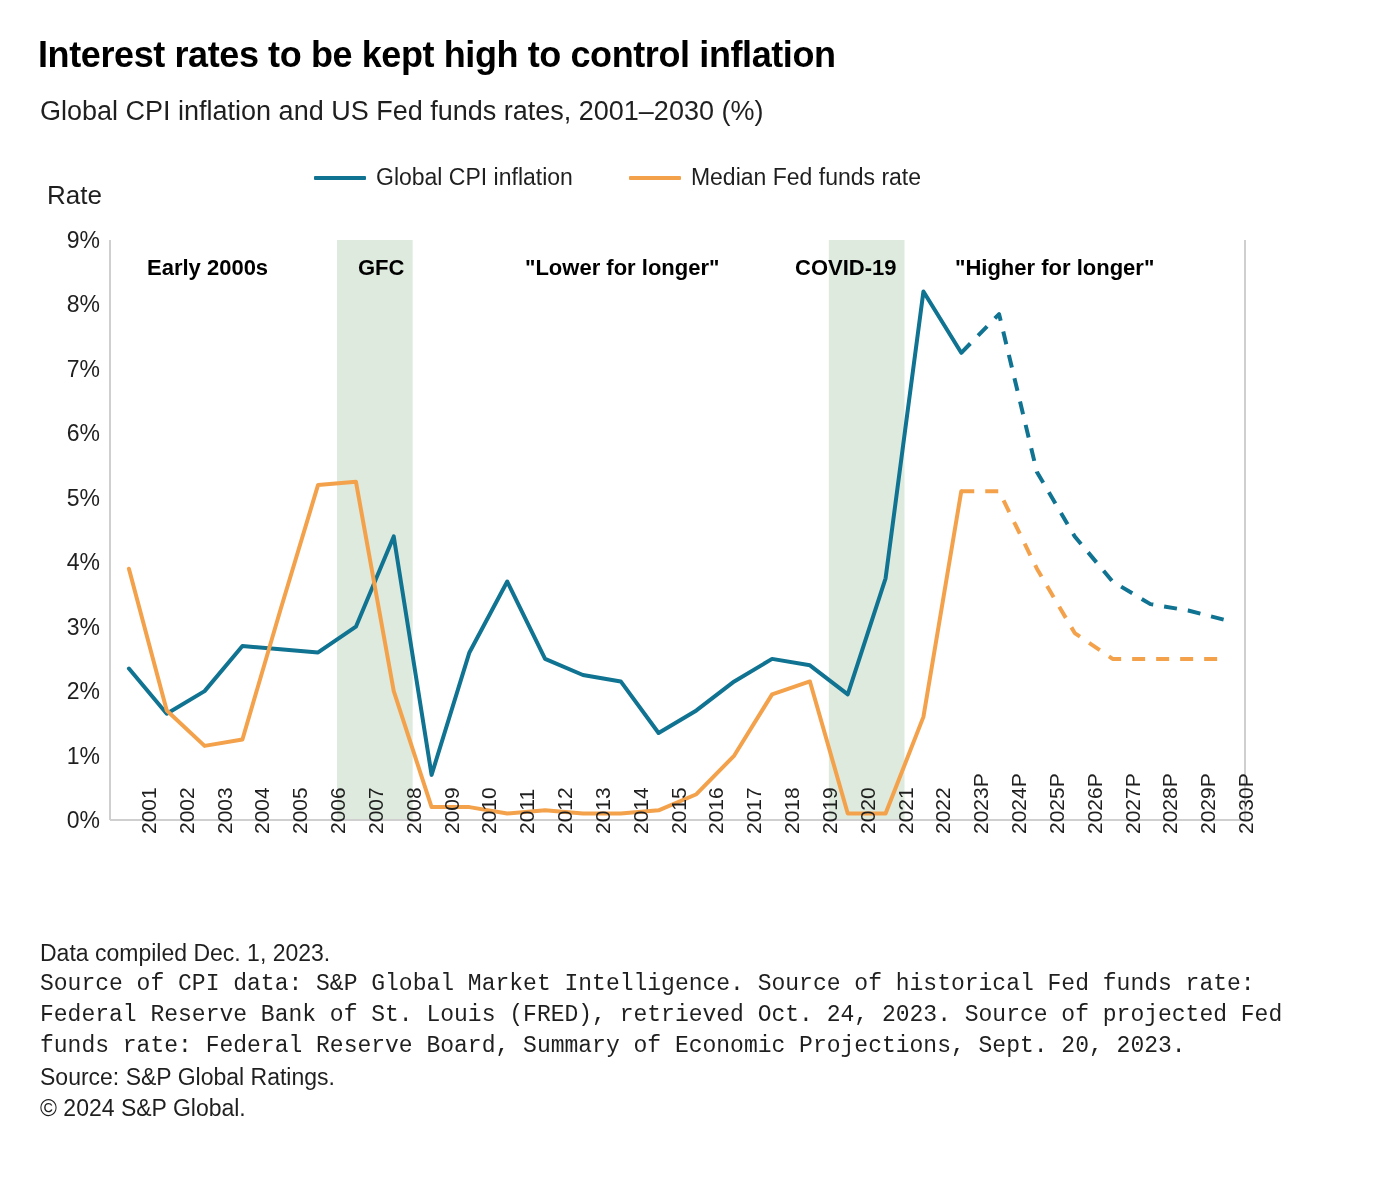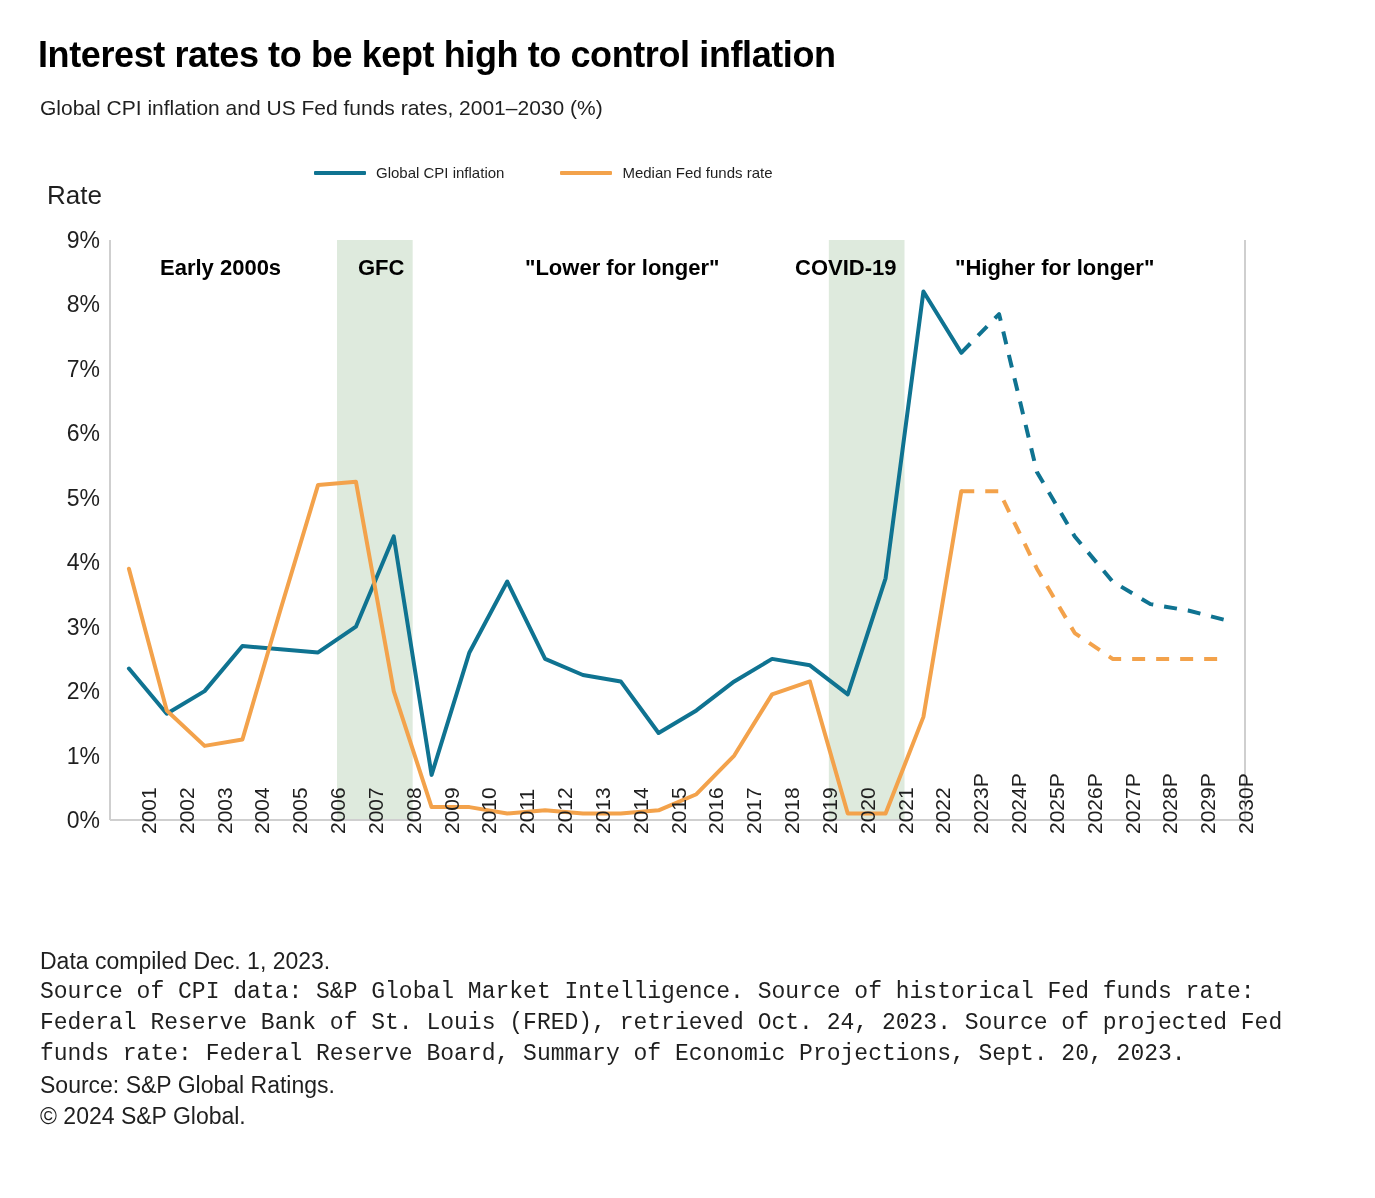--- a/index.html
+++ b/index.html
@@ -29,21 +29,21 @@
     font-size: 36px;
     font-weight: 700;
     letter-spacing: -0.4px;
     color: #000000;
     white-space: nowrap;
   }
   .chart-subtitle {
     position: absolute;
     left: 40px;
     top: 96px;
-    font-size: 21px;
+    font-size: 27px;
     font-weight: 400;
     color: #1f1f1f;
     white-space: nowrap;
   }
   
   .legend {
     position: absolute;
     left: 314px;
     top: 164px;
     display: flex;
@@ -55,21 +55,21 @@
     align-items: center;
     gap: 10px;
   }
   .legend-swatch {
     display: block;
     width: 52px;
     height: 4px;
     border-radius: 1px;
   }
   .legend-label {
-    font-size: 15px;
+    font-size: 23px;
     color: #1f1f1f;
     white-space: nowrap;
   }
   
   .rate-label {
     position: absolute;
     left: 47px;
     top: 180px;
     font-size: 26px;
     color: #1f1f1f;
@@ -106,21 +106,20 @@
     font-weight: 700;
     color: #000000;
     white-space: nowrap;
     top: 255px;
   }
   .footnotes {
     position: absolute;
     left: 40px;
     top: 938px;
     width: 1300px;
-    margin-top: 8px;
   }
   .footnote-line {
     font-size: 23px;
     line-height: 31px;
     color: #1f1f1f;
   }
   .fn-block {
     font-size: 23px;
     line-height: 31px;
     color: #1f1f1f;
@@ -201,21 +200,21 @@
       <div class="x-tick-label" style="left: 969.25px; top: 834px;">2023P</div>
       <div class="x-tick-label" style="left: 1007.08px; top: 834px;">2024P</div>
       <div class="x-tick-label" style="left: 1044.92px; top: 834px;">2025P</div>
       <div class="x-tick-label" style="left: 1082.75px; top: 834px;">2026P</div>
       <div class="x-tick-label" style="left: 1120.58px; top: 834px;">2027P</div>
       <div class="x-tick-label" style="left: 1158.42px; top: 834px;">2028P</div>
       <div class="x-tick-label" style="left: 1196.25px; top: 834px;">2029P</div>
       <div class="x-tick-label" style="left: 1234.08px; top: 834px;">2030P</div>
     </div>
   <div id="band-labels">
-      <div class="band-label" style="left: 160px;">Early 2000s</div>
+      <div class="band-label" style="left: 147px;">Early 2000s</div>
       <div class="band-label" style="left: 358px;">GFC</div>
       <div class="band-label" style="left: 525px;">"Lower for longer"</div>
       <div class="band-label" style="left: 795px;">COVID-19</div>
       <div class="band-label" style="left: 955px;">"Higher for longer"</div>
     </div>
 
   <div class="footnotes">
     <div class="footnote-line">Data compiled Dec. 1, 2023.</div>
     <div class="fn-block">Source of CPI data: S&amp;P Global Market Intelligence. Source of historical Fed funds rate: Federal Reserve Bank of St. Louis (FRED), retrieved Oct. 24, 2023. Source of projected Fed funds rate: Federal Reserve Board, Summary of Economic Projections, Sept. 20, 2023.</div>
     <div class="footnote-line">Source: S&amp;P Global Ratings.</div>

